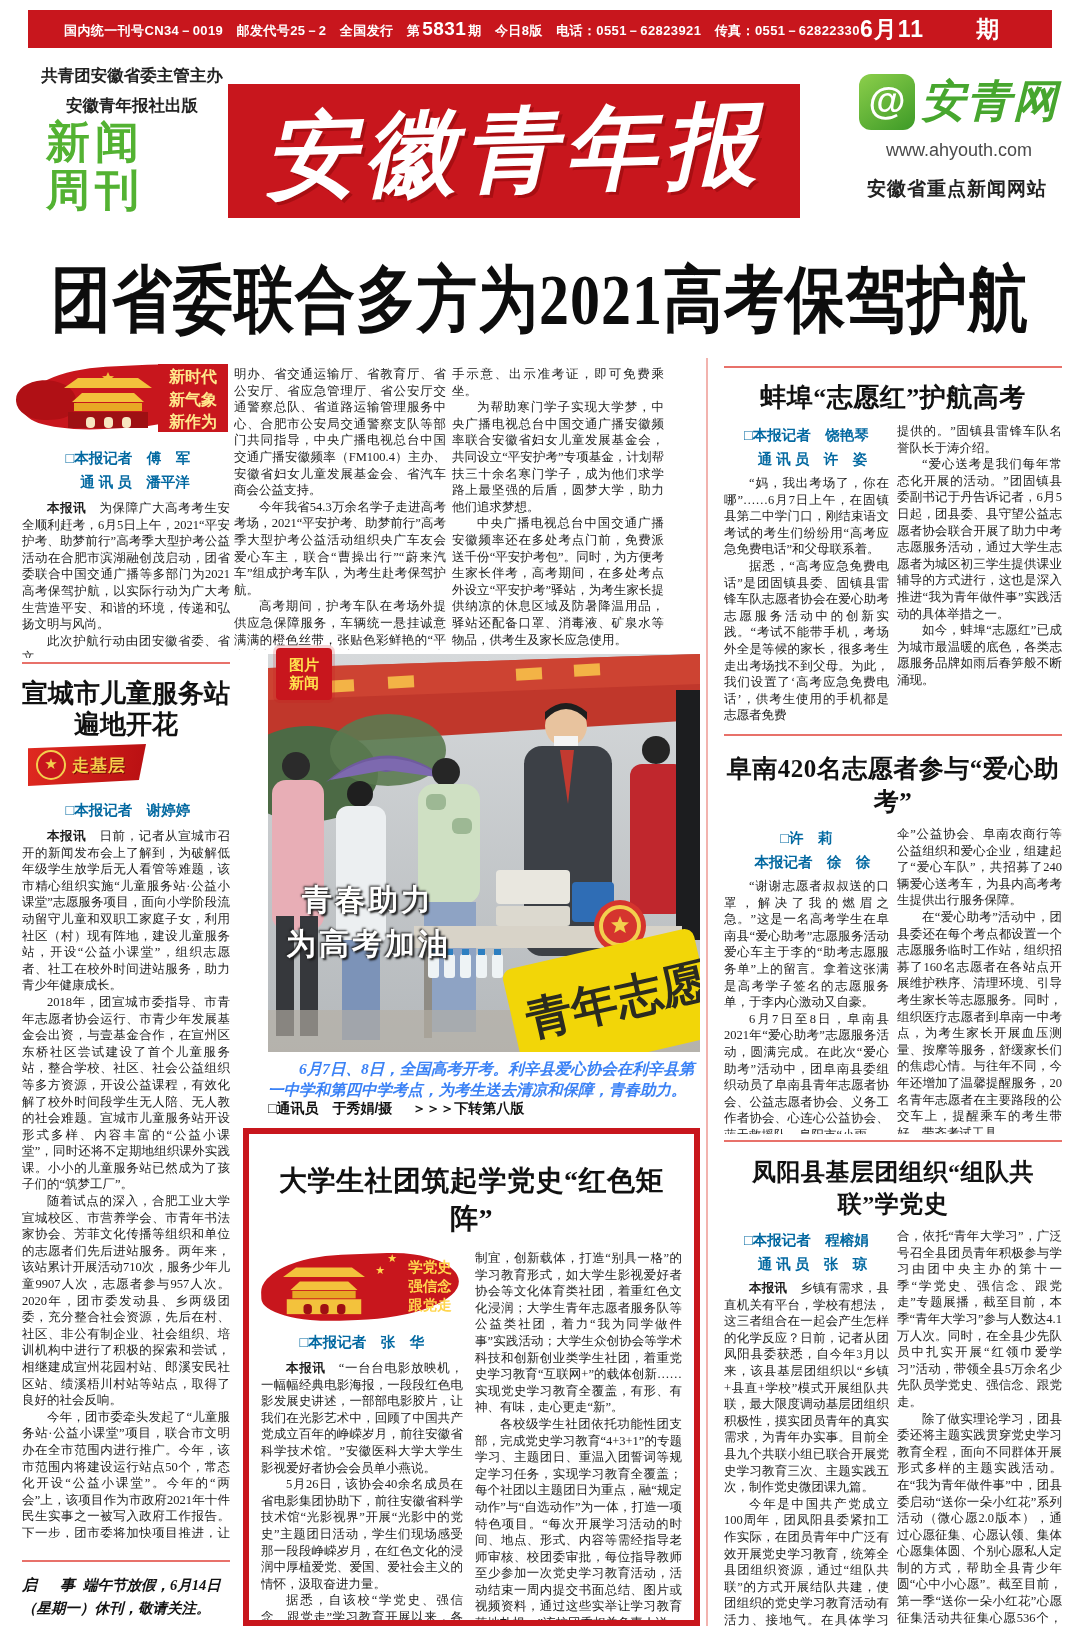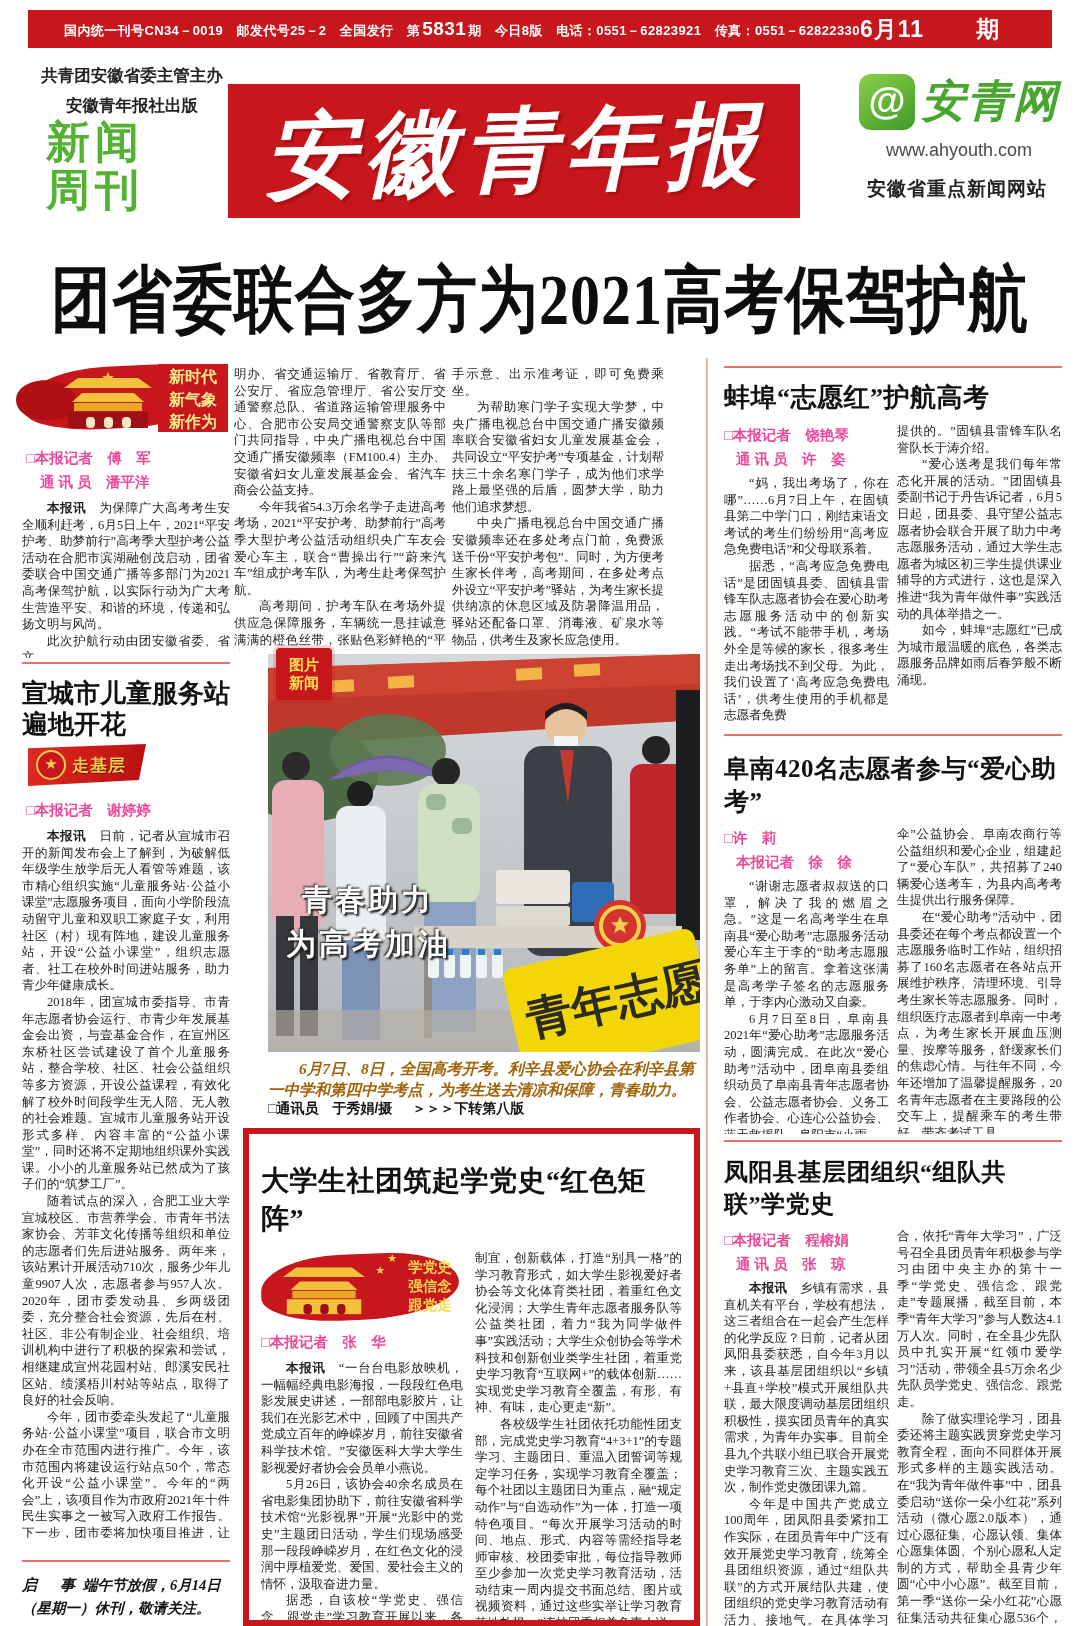--- a/index.html
+++ b/index.html
@@ -39,23 +39,23 @@
 
   
   .vrule{left:706px;top:358px;width:2px;height:1268px;background:#f2b3ae;}
   .hrule{height:2px;background:#e8716a;}
 
   
   .p{font-size:12.5px;line-height:16.6px;text-align:justify;text-indent:2em;margin:0;color:#1d1d1d;}
   .p.cont{text-indent:0;}
   .lead{font-family:"Liberation Sans","DejaVu Sans",sans-serif;font-weight:700;}
   .byline{font-family:"Liberation Sans","DejaVu Sans",sans-serif;font-weight:700;font-size:14.5px;
-          line-height:24px;color:#ec4899;}
+          line-height:24px;color:#0369a1;text-align:center;}
   .col{overflow:hidden;}
-  .title-serif{font-weight:900;color:#111;text-align:left;}
+  .title-serif{font-weight:900;color:#111;text-align:center;}
 
   
   .banner-newera{left:24px;top:358px;width:204px;height:86px;}
   .brush{position:absolute;left:0;top:8px;width:198px;height:62px;background:#c8161d;
          border-radius:48% 42% 55% 45%/62% 50% 64% 40%;transform:rotate(-3deg);}
   .brush:after{content:"";position:absolute;left:-8px;top:10px;width:60px;height:40px;background:#b01015;
          border-radius:50% 60% 40% 55%;}
   .ne-label{position:absolute;right:0;top:6px;width:70px;height:68px;background:#c8161d;
             color:#ffe98c;font-weight:900;font-size:16px;line-height:22.5px;text-align:center;
             font-family:"Liberation Sans",sans-serif;padding-top:2px;box-sizing:border-box;}
@@ -78,21 +78,21 @@
              font-weight:900;font-size:15px;line-height:18px;font-family:"Liberation Sans",sans-serif;
              z-index:5;box-shadow:0 0 0 3px rgba(200,22,29,.18);}
 
   
   .photo{left:268px;top:654px;width:432px;height:398px;overflow:hidden;background:#c4c8cc;}
   .overlay-txt{position:absolute;left:34px;top:224px;color:#fff;font-weight:900;font-size:30px;
                letter-spacing:3px;line-height:44px;font-family:"Liberation Sans",sans-serif;
                text-shadow:2px 2px 2px #1c1c1c,-1px -1px 2px #1c1c1c;}
   .overlay-txt .l2{margin-left:-16px;}
   .caption{left:268px;top:1058px;width:432px;font-size:15.5px;line-height:21px;font-style:italic;
-           color:#a16207;text-indent:2em;font-weight:600;}
+           color:#3b82f6;text-indent:2em;font-weight:600;}
   .credit{left:268px;top:1100px;width:428px;text-align:left;font-size:14px;font-weight:700;
           font-family:"Liberation Sans",sans-serif;color:#111;}
   .credit .jump{margin-left:16px;}
 
   
   .boxart{left:243px;top:1128px;width:457px;height:498px;border:6px solid #c8161d;box-sizing:border-box;
           padding:24px 12px;overflow:hidden;background:#fff;}
   .box-title{font-size:28px;margin:4px 0 12px;letter-spacing:.5px;}
   .box-cols{display:flex;gap:12px;}
   .box-colL{width:202px;overflow:hidden;}

